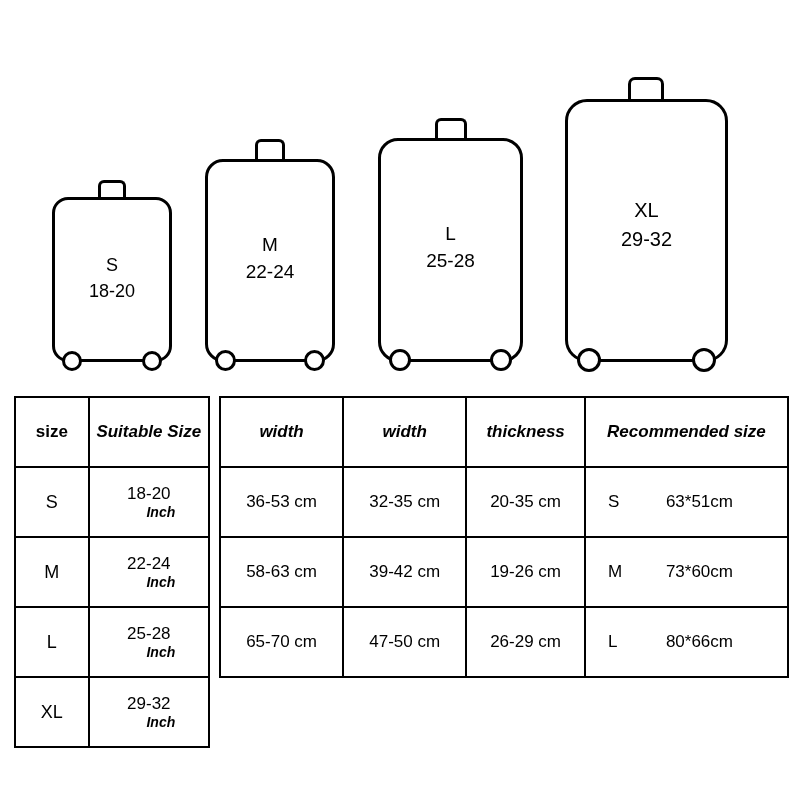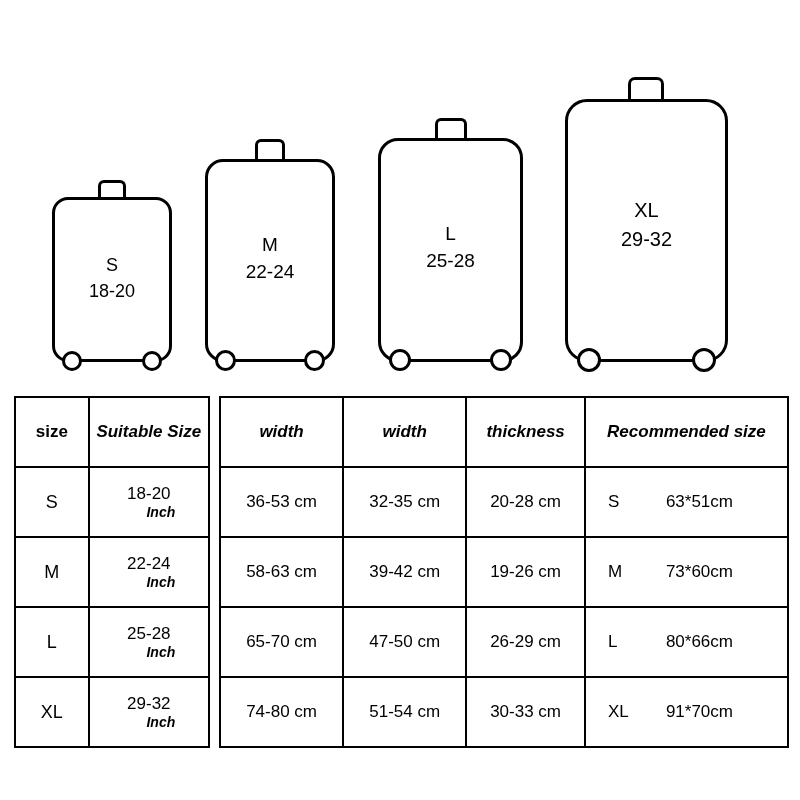--- a/index.html
+++ b/index.html
@@ -253,21 +253,21 @@
         <th class="col-h">width</th>
         <th class="col-w">width</th>
         <th class="col-t">thickness</th>
         <th class="col-r">Recommended size</th>
       </tr>
     </thead>
     <tbody>
       <tr>
         <td>36-53 cm</td>
         <td>32-35 cm</td>
-        <td>20-28 cm</td>
+        <td>20-35 cm</td>
         <td class="rec-cell">
           <span class="rec-letter">S</span>
           <span class="rec-value">63*51cm</span>
         </td>
       </tr>
       <tr>
         <td>58-63 cm</td>
         <td>39-42 cm</td>
         <td>19-26 cm</td>
         <td class="rec-cell">
@@ -277,25 +277,16 @@
       </tr>
       <tr>
         <td>65-70 cm</td>
         <td>47-50 cm</td>
         <td>26-29 cm</td>
         <td class="rec-cell">
           <span class="rec-letter">L</span>
           <span class="rec-value">80*66cm</span>
         </td>
       </tr>
-      <tr>
-        <td>74-80 cm</td>
-        <td>51-54 cm</td>
-        <td>30-33 cm</td>
-        <td class="rec-cell">
-          <span class="rec-letter">XL</span>
-          <span class="rec-value">91*70cm</span>
-        </td>
-      </tr>
     </tbody>
   </table>
 
 </div>
 
 </body></html>

